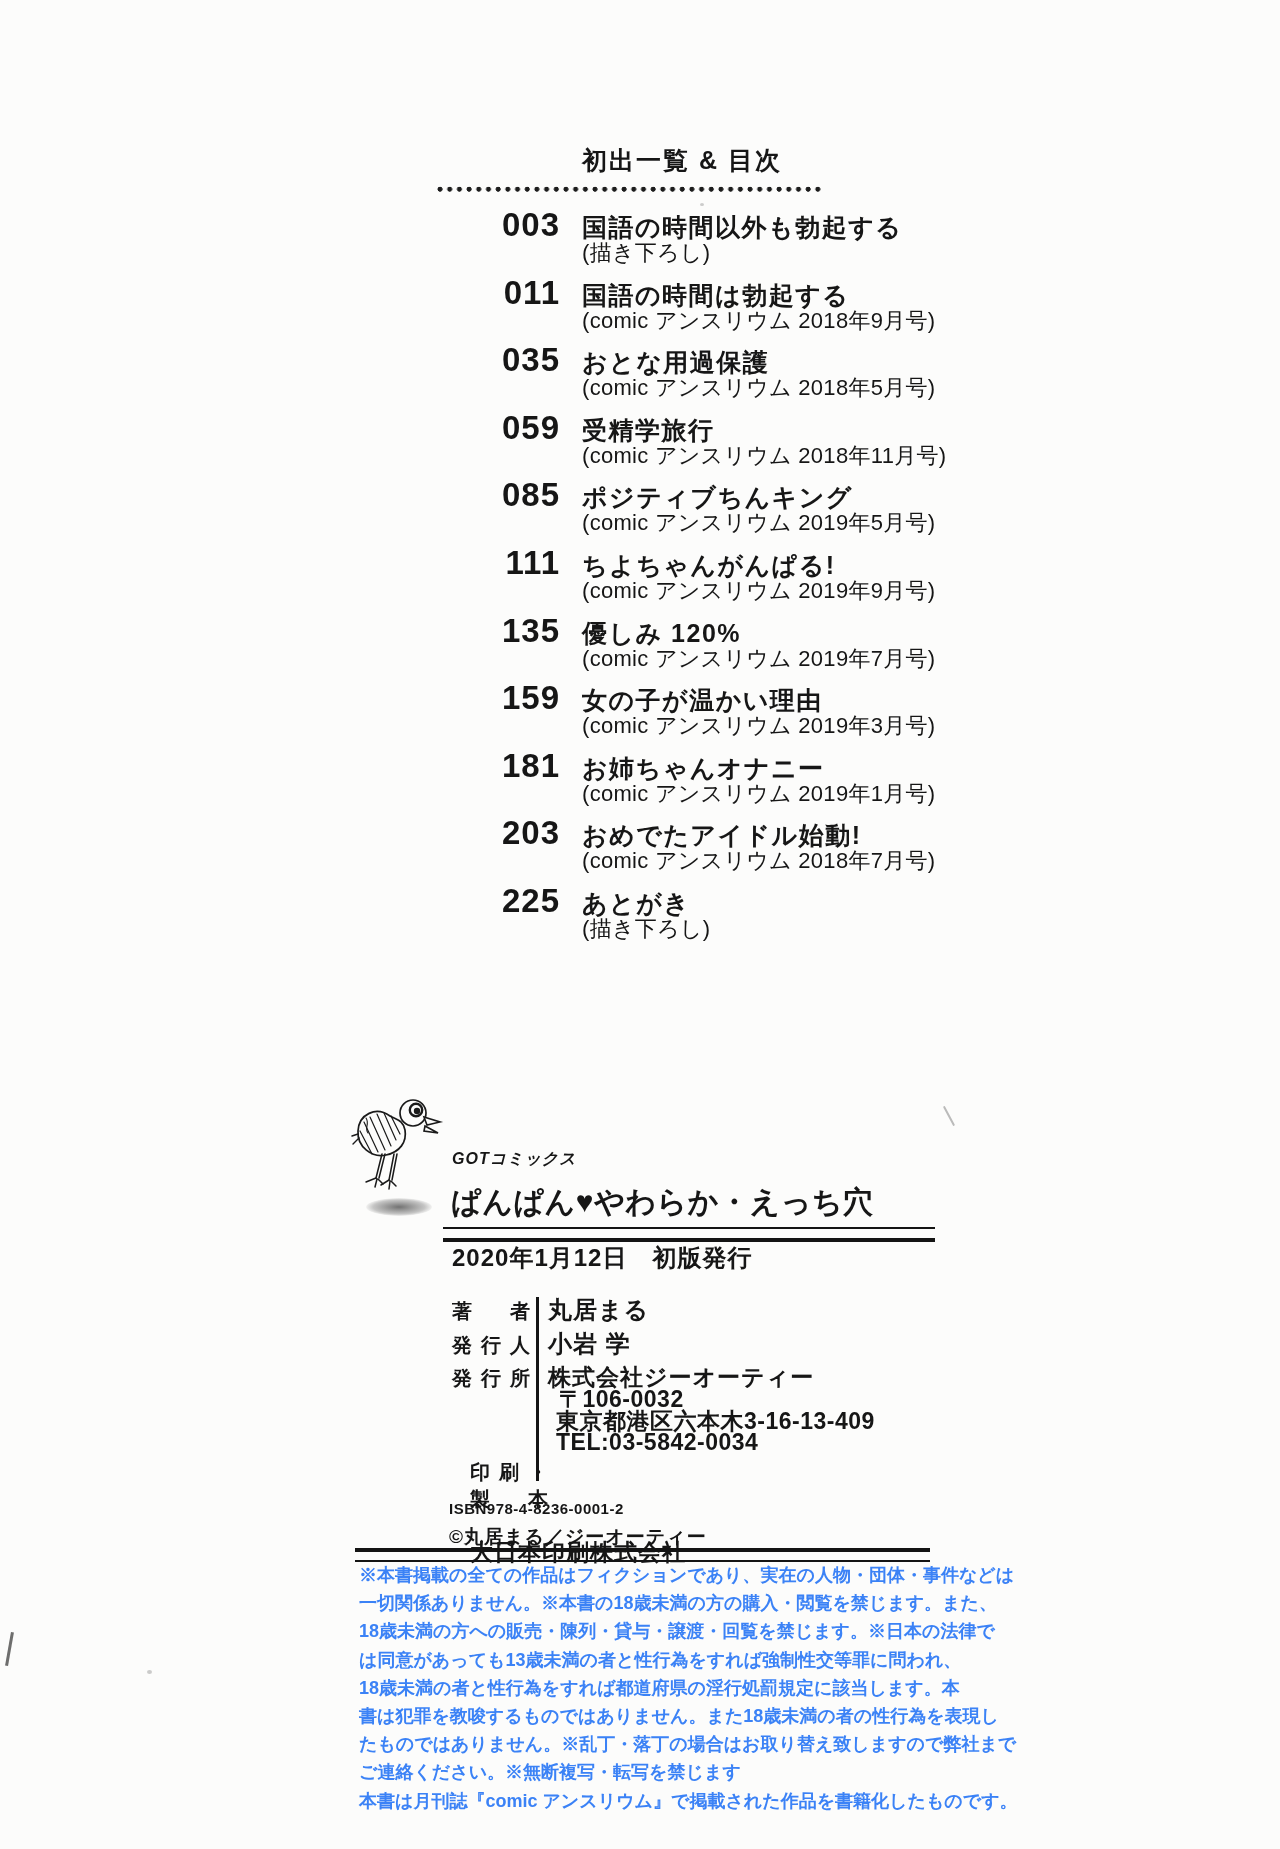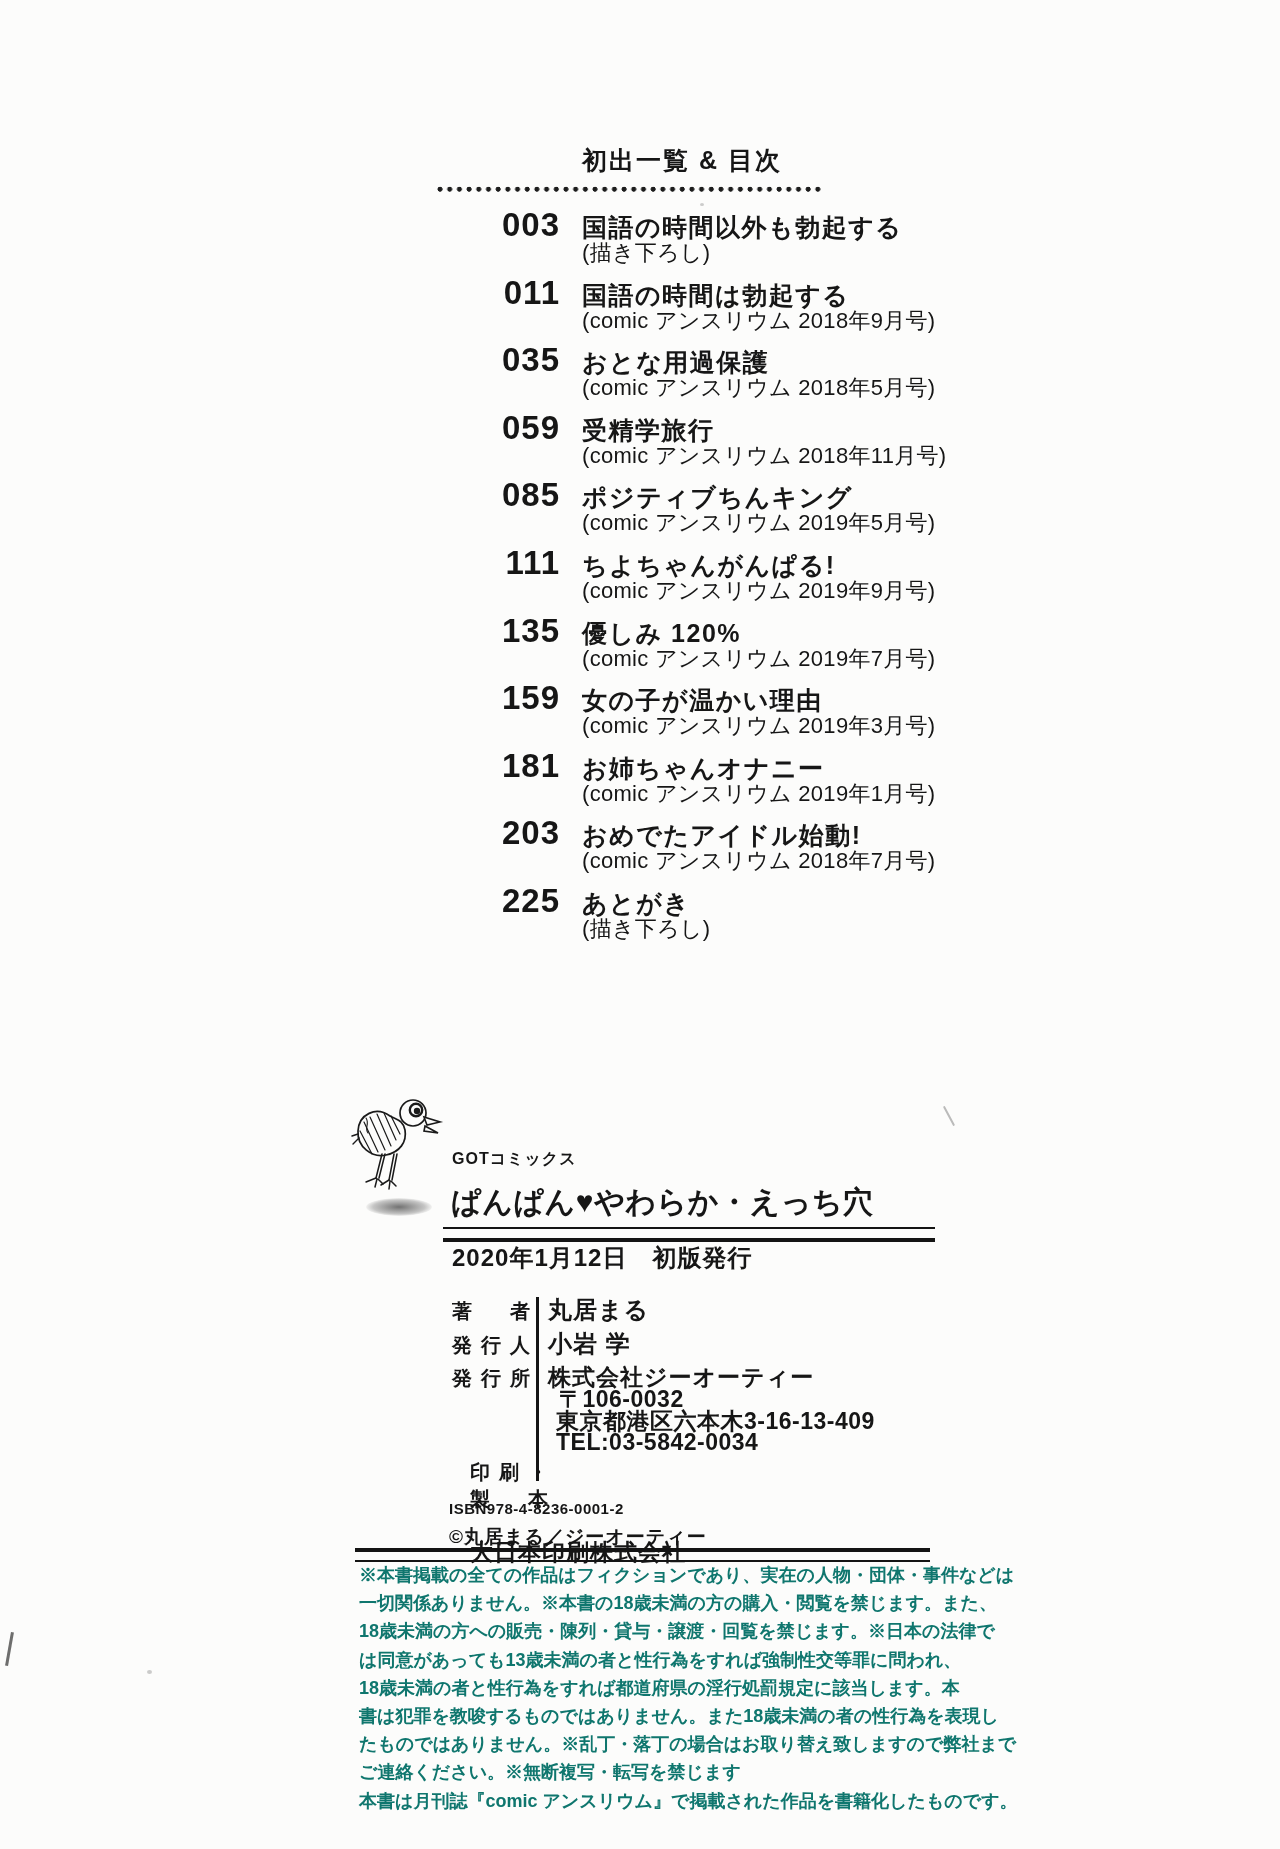--- a/index.html
+++ b/index.html
@@ -36,21 +36,21 @@
   }
 
   
   .bird-doodle { position:absolute; left:350px; top:1094px; width:104px; height:100px; }
   .bird-shadow {
     position:absolute; left:366px; top:1198px; width:66px; height:18px; border-radius:50%;
     background:radial-gradient(ellipse at center, rgba(80,80,80,.8) 0%, rgba(130,130,130,.45) 55%, rgba(200,200,200,0) 74%);
   }
   .imprint {
     position:absolute; left:452px; top:1149px;
-    font-size:16px; font-weight:700; letter-spacing:1px;
+    font-size:16px; font-weight:700; letter-spacing:1px;font-style:italic;
   }
   .book-title {
     position:absolute; left:451px; top:1182px;
     font-size:30px; font-weight:800; letter-spacing:0.5px; white-space:nowrap;
   }
   .title-rule {
     position:absolute; left:443px; top:1227px; width:492px; height:9px;
     border-top:2px solid #141414; border-bottom:4px solid #141414;
   }
   .edition {
@@ -88,21 +88,21 @@
     font-size:19px; font-weight:700; letter-spacing:1px;
   }
 
   
   .disclaimer-rule {
     position:absolute; left:355px; top:1548px; width:575px; height:8px;
     border-top:4px solid #141414; border-bottom:2px solid #141414;
   }
   .disclaimer {
     position:absolute; left:359px; top:1561px; width:586px;
-    font-size:18px; font-weight:600; line-height:28.2px; color:#0f766e;
+    font-size:18px; font-weight:600; line-height:28.2px; color:#3b82f6;
   }
   .disclaimer div { white-space:nowrap; }
 
   
   .mark-slash {
     position:absolute; left:8px; top:1632px; width:2.5px; height:34px;
     background:#4a4a4a; transform:rotate(10deg); opacity:.8;
   }
   .mark-curve {
     position:absolute; left:948px; top:1105px; width:2px; height:22px;

